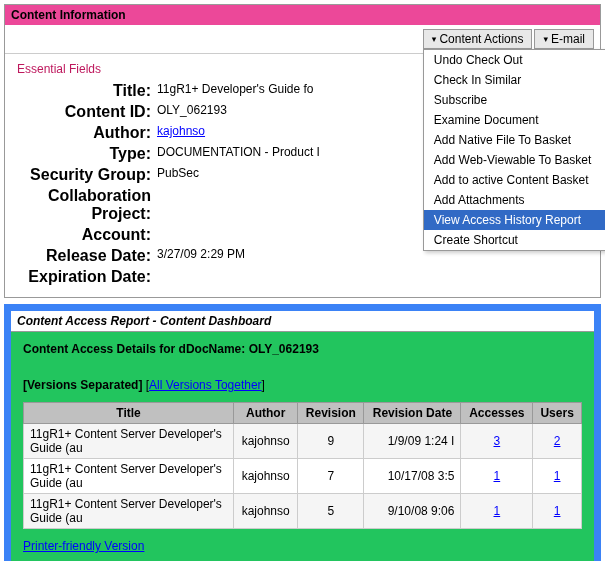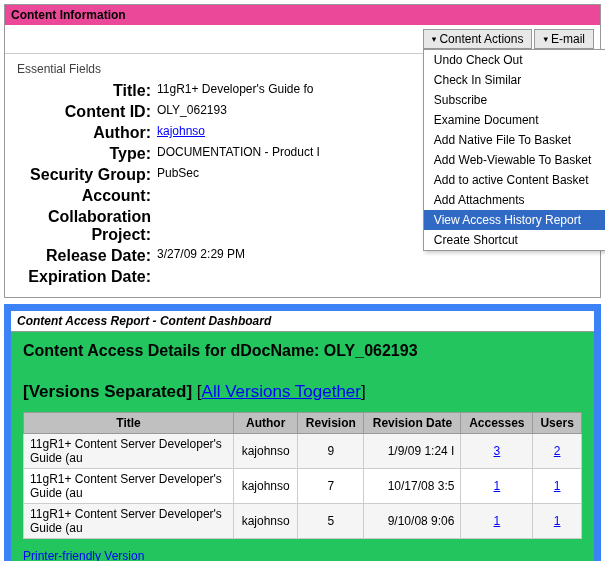--- a/index.html
+++ b/index.html
@@ -78,21 +78,21 @@
       background: #316ac5;
       color: #fff;
     }
 
     .fields-section {
       padding: 8px 12px;
     }
     .essential-fields-label {
       font-size: 12px;
       margin-bottom: 6px;
-      color: #404040;
+      color: #be185d;
     }
     .field-row {
       display: flex;
       margin-bottom: 3px;
     }
     .field-label {
       text-align: right;
       font-weight: bold;
       width: 140px;
       min-width: 140px;
@@ -120,35 +120,35 @@
       font-weight: bold;
       font-style: italic;
       padding: 3px 6px;
       border-bottom: 1px solid #999;
       background: #fff;
     }
     .report-body {
       padding: 10px 12px;
     }
     .report-desc {
-      font-size: 16px;
+      font-size: 12px;
       margin-bottom: 11px;
       color: #000;
     }
     .report-desc span {
       font-weight: bold;
     }
     .report-dates {
       font-size: 12px;
       margin-bottom: 8px;
       color: #000;
     }
     .versions-row {
       margin-bottom: 10px;
-      font-size: 17px;
+      font-size: 12px;
       margin-top: 22px;
     }
     .versions-row .version-bold {
       font-weight: bold;
     }
     .versions-row a {
       color: #00f;
       text-decoration: underline;
       cursor: pointer;
     }
@@ -254,25 +254,25 @@
       </div>
       <div class="field-row">
         <div class="field-label">Type:</div>
         <div class="field-value">DOCUMENTATION - Product I</div>
       </div>
       <div class="field-row">
         <div class="field-label">Security Group:</div>
         <div class="field-value">PubSec</div>
       </div>
       <div class="field-row">
+        <div class="field-label">Collaboration Project:</div>
+        <div class="field-value"></div>
+      </div>
+      <div class="field-row">
         <div class="field-label">Account:</div>
-        <div class="field-value"></div>
-      </div>
-      <div class="field-row">
-        <div class="field-label">Collaboration Project:</div>
         <div class="field-value"></div>
       </div>
       <div class="field-row">
         <div class="field-label">Release Date:</div>
         <div class="field-value">3/27/09 2:29 PM</div>
       </div>
       <div class="field-row">
         <div class="field-label">Expiration Date:</div>
         <div class="field-value"></div>
       </div>

